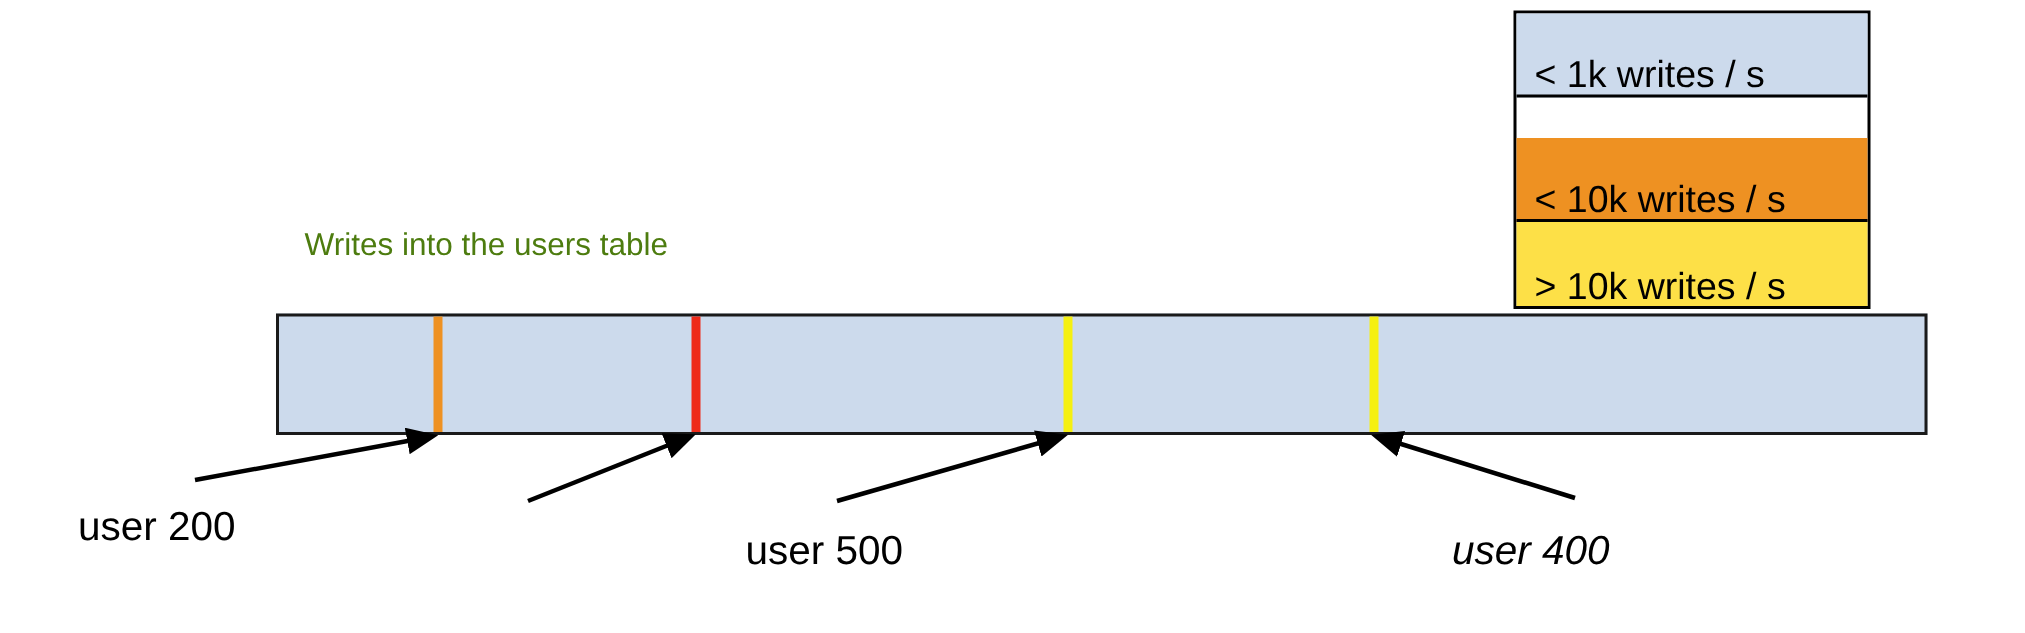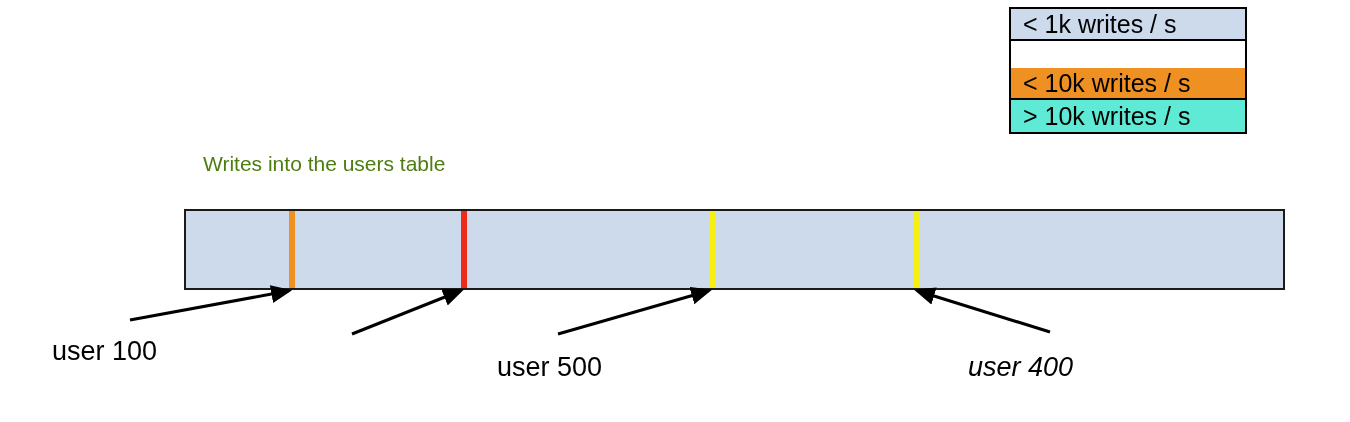--- a/index.html
+++ b/index.html
@@ -19,24 +19,24 @@
   
   #legend {
     position: absolute;
     left: 1009px;
     top: 7px;
     width: 238px;
     border: 2px solid #000000;
     box-sizing: border-box;
   }
   .legend-row {
-    height: 32px;
+    height: 56px;
     box-sizing: border-box;
     display: flex;
-    align-items: center;
+    align-items: flex-end;
     padding-left: 12px;
     font-size: 25px;
     color: #000000;
     line-height: 1;
     border-bottom: 2px solid #000000;
     white-space: nowrap;
   }
   .legend-row:last-child { border-bottom: none; }
 
   
@@ -89,21 +89,21 @@
 
 <div id="canvas">
 
   <div id="legend">
     <div class="legend-row" style="background: rgb(204, 218, 236);">
       <span>&lt; 1k writes / s</span>
     </div>
     <div class="legend-row" style="background: rgb(238, 145, 34); margin-top: 27px;">
       <span>&lt; 10k writes / s</span>
     </div>
-    <div class="legend-row" style="background: #5eead4;">
+    <div class="legend-row" style="background: #fde047;">
       <span>&gt; 10k writes / s</span>
     </div>
   </div>
 
   <div id="chart-title">Writes into the users table</div>
 
   <div id="table-bar" style="background: rgb(204, 218, 236); border-color: rgb(26, 26, 26);">
     <div class="segment-marker" style="background: rgb(238, 145, 34); left: 103px;"></div>
     <div class="segment-marker" style="background: rgb(238, 43, 26); left: 275px;"></div>
     <div class="segment-marker" style="background: rgb(245, 240, 17); left: 523px;"></div>
@@ -117,17 +117,17 @@
       </marker>
     </defs>
     <g id="arrow-lines" stroke="#000000" stroke-width="3" fill="none">
         <line x1="130" y1="320" x2="288" y2="291" marker-end="url(#arrowhead)"></line>
         <line x1="352" y1="334" x2="460" y2="291" marker-end="url(#arrowhead)"></line>
         <line x1="558" y1="334" x2="708" y2="291" marker-end="url(#arrowhead)"></line>
         <line x1="1050" y1="332" x2="918" y2="291" marker-end="url(#arrowhead)"></line>
       </g>
   </svg>
 
-  <div class="user-label" style="left: 52px; top: 336px;">user 100</div>
+  <div class="user-label" style="left: 52px; top: 336px;">user 200</div>
   <div class="user-label" style="left: 497px; top: 352px;">user 500</div>
   <div class="user-label" style="left: 968px; top: 352px; font-style: italic;">user 400</div>
 
 </div>
 
 </body></html>

